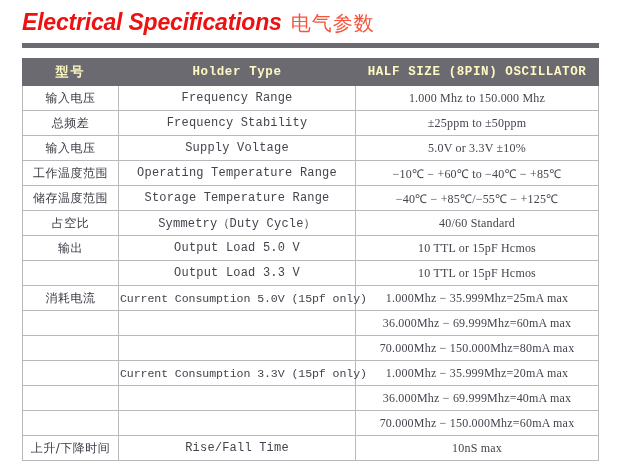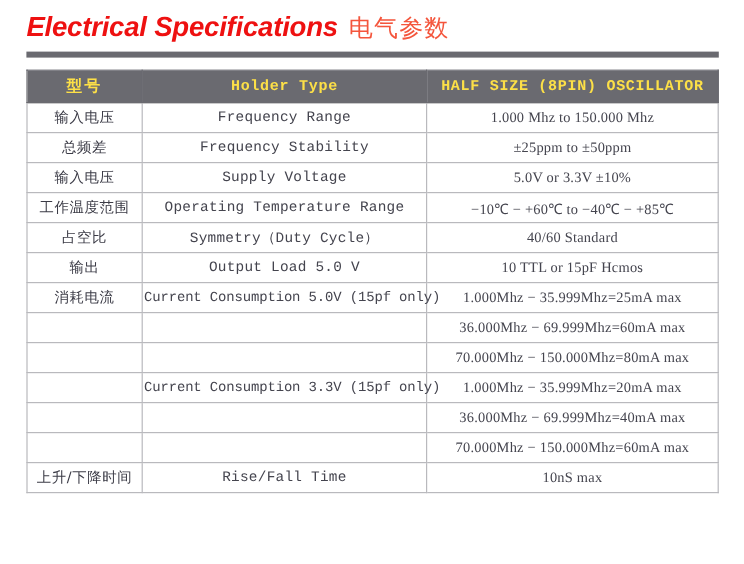--- a/index.html
+++ b/index.html
@@ -73,21 +73,21 @@
     height: 24px;
     padding: 0 1px;
     text-align: center;
     vertical-align: middle;
     overflow: visible;
     white-space: nowrap;
   }
   .spec-table thead th {
     background: #6a6a70;
     border: 1px solid #6a6a70;
-    color: #fde047;
+    color: #fef9c3;
     height: 26px;
   }
   .th-cn {
     font-family: "DejaVu Sans", "Liberation Sans", sans-serif;
     font-size: 13px;
     letter-spacing: 2px;
   }
   .th-en {
     font-family: "Liberation Mono", "DejaVu Sans Mono", monospace;
     font-size: 12.5px;
@@ -159,30 +159,40 @@
           <td class="cell-cn">输入电压</td>
           <td class="cell-en">Supply Voltage</td>
           <td class="cell-val">5.0V or 3.3V ±10%</td>
         </tr>
         <tr>
           <td class="cell-cn">工作温度范围</td>
           <td class="cell-en">Operating Temperature Range</td>
           <td class="cell-val">−10℃ − +60℃ to −40℃ − +85℃</td>
         </tr>
         <tr>
+          <td class="cell-cn">储存温度范围</td>
+          <td class="cell-en">Storage Temperature Range</td>
+          <td class="cell-val">−40℃ − +85℃/−55℃ − +125℃</td>
+        </tr>
+        <tr>
           <td class="cell-cn">占空比</td>
           <td class="cell-en">Symmetry（Duty Cycle）</td>
           <td class="cell-val">40/60 Standard</td>
         </tr>
         <tr>
           <td class="cell-cn">输出</td>
           <td class="cell-en">Output Load 5.0 V</td>
           <td class="cell-val">10 TTL or 15pF Hcmos</td>
         </tr>
         <tr>
+          <td class="cell-cn empty-cell"></td>
+          <td class="cell-en">Output Load 3.3 V</td>
+          <td class="cell-val">10 TTL or 15pF Hcmos</td>
+        </tr>
+        <tr>
           <td class="cell-cn">消耗电流</td>
           <td class="cell-en overflow">Current Consumption 5.0V (15pf only)</td>
           <td class="cell-val">1.000Mhz − 35.999Mhz=25mA max</td>
         </tr>
         <tr>
           <td class="cell-cn empty-cell"></td>
           <td class="cell-en empty-cell"></td>
           <td class="cell-val">36.000Mhz − 69.999Mhz=60mA max</td>
         </tr>
         <tr>

